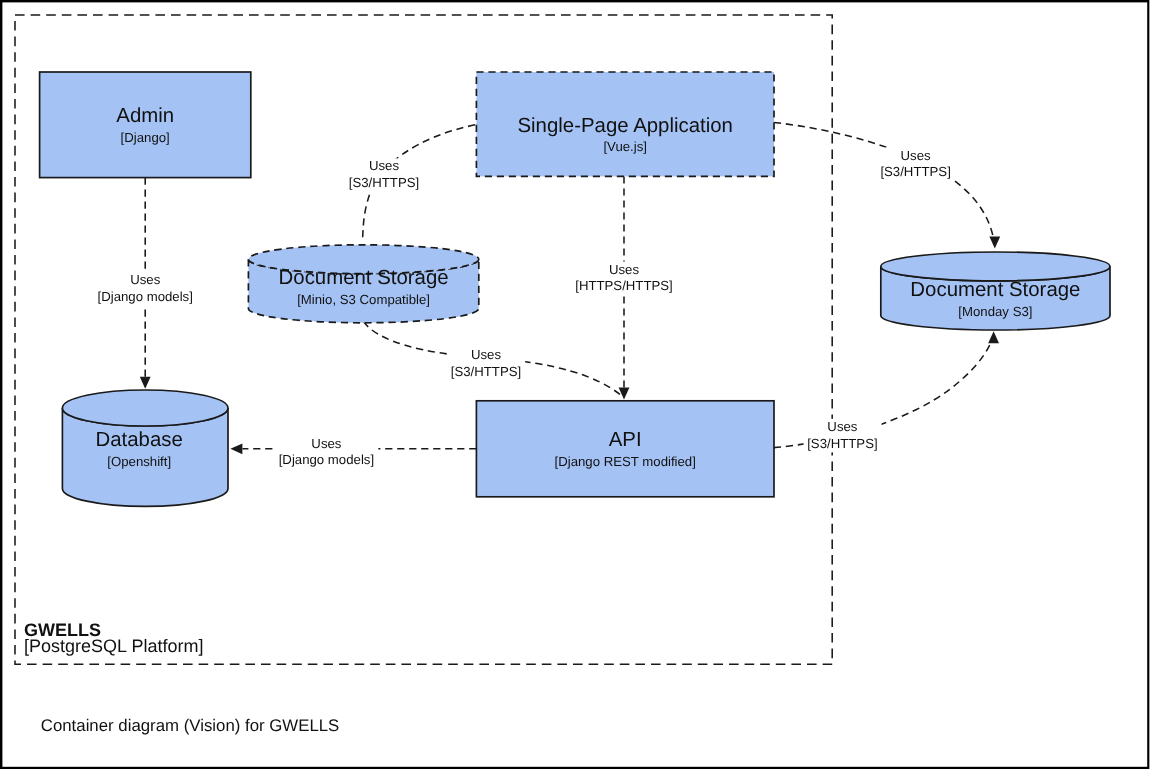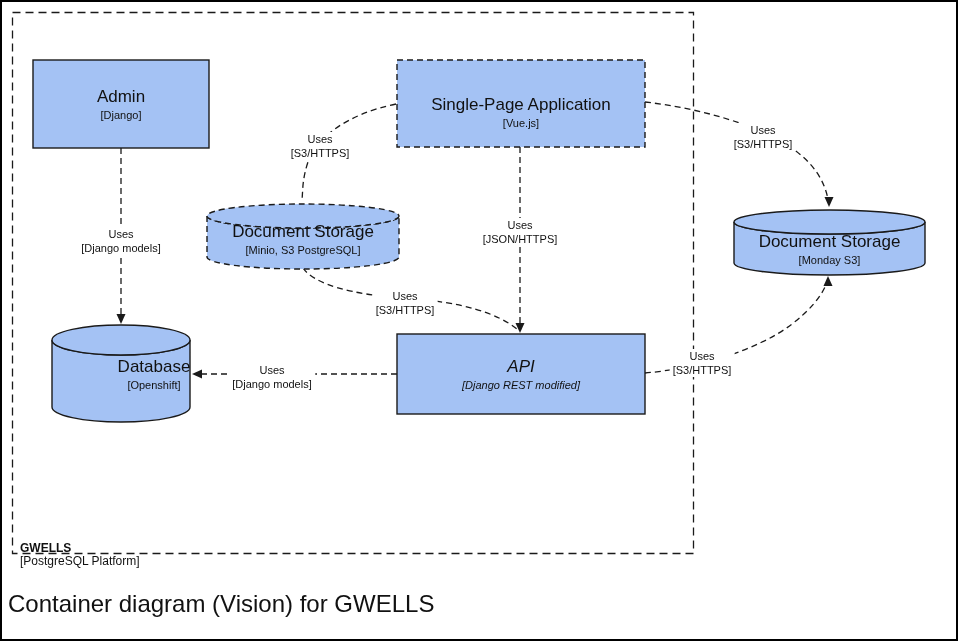--- a/index.html
+++ b/index.html
@@ -37,26 +37,26 @@
     position:absolute;
     transform:translateX(-50%);
     text-align:center;
     font-size:11px;line-height:14px;
     background:#ffffff;
     padding:0 3px;
     white-space:nowrap;
   }
   .boundary-label{
     position:absolute;left:18px;top:517px;
-    font-size:12px;line-height:13px;margin-top:23px;
+    font-size:15px;line-height:13px;
   }
   .boundary-name{font-weight:bold;}
   .diagram-title{
-    position:absolute;left:6px;top:591px;
-    font-size:24px;line-height:22px;
+    position:absolute;left:32px;top:591px;
+    font-size:14px;line-height:22px;
   }
   .diagram-subtitle{
     position:absolute;left:19px;top:613px;
     font-size:10px;line-height:13px;
   }
 </style>
 </head>
 <body>
 
 <div class="canvas">
@@ -103,51 +103,51 @@
     <div class="node-tech">[Django]</div>
   </div>
 
   <div class="node-text" style="left:395px;top:74px;width:248px;height:72px;">
     <div class="node-title">Single-Page Application</div>
     <div class="node-tech">[Vue.js]</div>
   </div>
 
   <div class="node-text" style="left:205px;top:212px;width:192px;height:50px;">
     <div class="node-title">Document Storage</div>
-    <div class="node-tech">[Minio, S3 PostgreSQL]</div>
+    <div class="node-tech">[Minio, S3 Compatible]</div>
   </div>
 
   <div class="node-text" style="left:732px;top:222px;width:191px;height:50px;">
     <div class="node-title">Document Storage</div>
     <div class="node-tech">[Monday S3]</div>
   </div>
 
-  <div class="node-text" style="left:50px;top:346px;width:128px;height:52px;margin-left:38px;">
+  <div class="node-text" style="left:50px;top:346px;width:128px;height:52px;">
     <div class="node-title">Database</div>
     <div class="node-tech">[Openshift]</div>
   </div>
 
-  <div class="node-text" style="left:395px;top:332px;width:248px;height:80px;font-style:italic;">
+  <div class="node-text" style="left:395px;top:332px;width:248px;height:80px;">
     <div class="node-title">API</div>
     <div class="node-tech">[Django REST modified]</div>
   </div>
 
   <div class="rel-label" style="left:119px;top:225px;">
     <div>Uses</div>
     <div>[Django models]</div>
   </div>
 
   <div class="rel-label" style="left:318px;top:130px;">
     <div>Uses</div>
     <div>[S3/HTTPS]</div>
   </div>
 
   <div class="rel-label" style="left:518px;top:216px;">
     <div>Uses</div>
-    <div>[JSON/HTTPS]</div>
+    <div>[HTTPS/HTTPS]</div>
   </div>
 
   <div class="rel-label" style="left:761px;top:121px;">
     <div>Uses</div>
     <div>[S3/HTTPS]</div>
   </div>
 
   <div class="rel-label" style="left:403px;top:287px;">
     <div>Uses</div>
     <div>[S3/HTTPS]</div>

